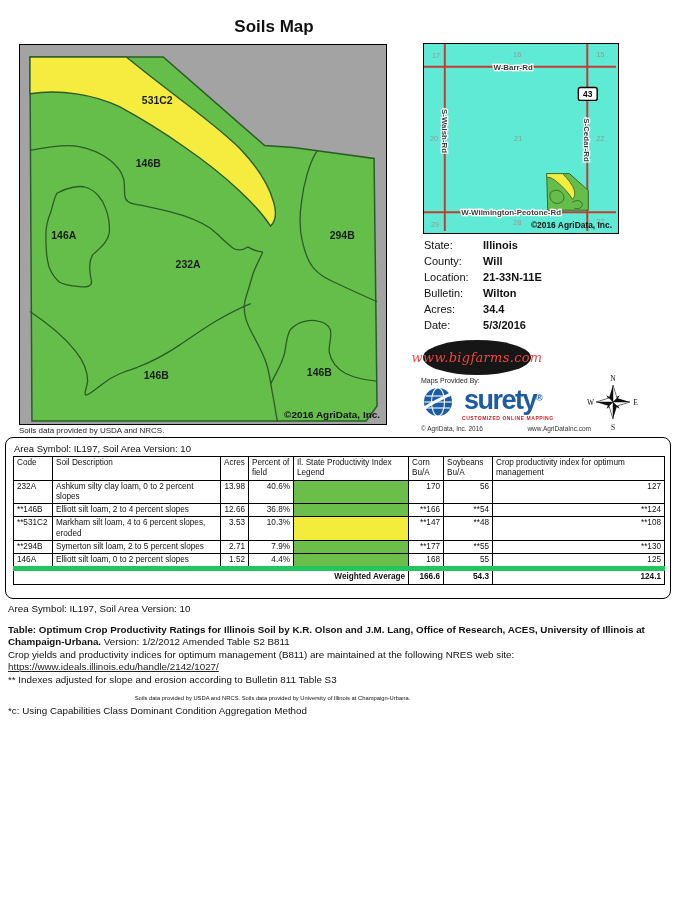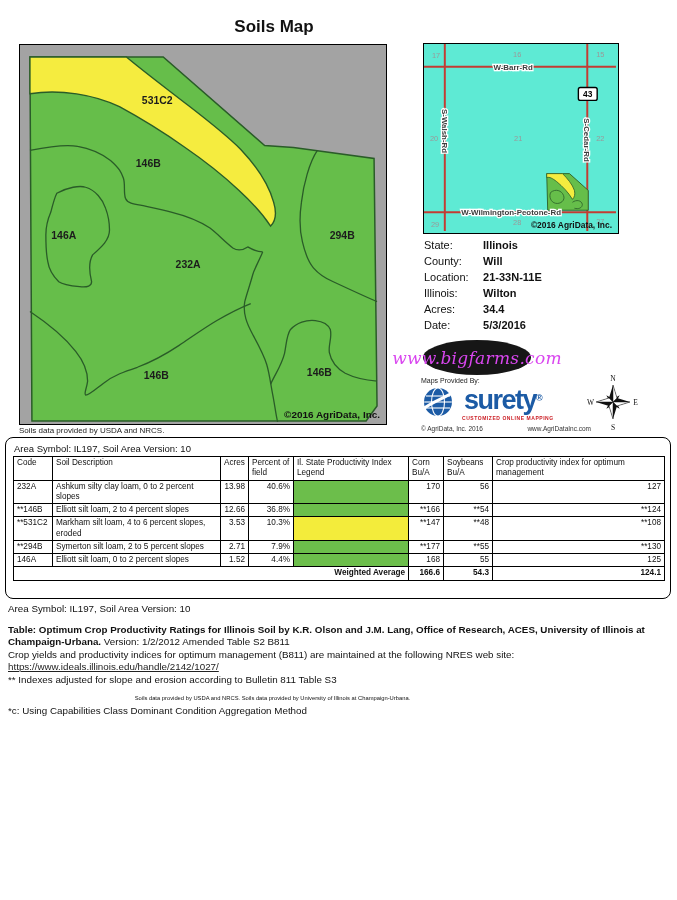--- a/index.html
+++ b/index.html
@@ -23,42 +23,42 @@
   .loc-copy{font-size:8.5px;font-weight:bold;fill:#111;}
   .badge-num{font-size:8.5px;font-weight:bold;fill:#000;}
   
   .info{position:absolute;left:424px;top:237px;font-size:11px;}
   .info-row{height:16px;line-height:16px;}
   .info-label{display:inline-block;width:56px;}
   .info-value{font-weight:bold;}
   
   .bigfarms{position:absolute;left:423px;top:340px;width:108px;height:35px;
             border-radius:50%;background:#161616;display:flex;align-items:center;
-            justify-content:center;color:#d946ef;font-family:"DejaVu Serif",serif;
-            font-style:italic;font-size:17px;letter-spacing:.3px;}
+            justify-content:center;color:#ef4444;font-family:"DejaVu Serif",serif;
+            font-style:italic;font-size:13px;letter-spacing:.3px;}
   .surety{position:absolute;left:421px;top:377px;width:178px;}
   .mpb{font-size:7px;color:#222;margin-bottom:1px;}
   .srow{display:flex;align-items:flex-start;}
   .sword{font-size:27px;font-weight:bold;line-height:26px;letter-spacing:-1.5px;margin-left:9px;}
   .sreg{font-size:9px;vertical-align:8px;font-weight:bold;}
   .stag{font-size:5px;font-weight:bold;letter-spacing:.55px;margin:-4px 0 0 41px;}
   .sbottom{display:flex;justify-content:space-between;width:170px;font-size:6.5px;
            color:#333;margin-top:4px;}
   .compass{position:absolute;left:585px;top:372px;}
   .compass-letter{font-family:"Liberation Serif",serif;font-size:7.5px;fill:#111;}
   
   .table-box{position:absolute;left:5px;top:437px;width:666px;height:162px;
              border:1.5px solid #000;border-radius:8px;background:#fff;box-sizing:border-box;}
   .area1{margin:5px 0 2px 8px;font-size:9.5px;}
   table.soil{border-collapse:collapse;table-layout:fixed;width:651px;margin-left:7px;
              font-size:8.2px;}
   table.soil th,table.soil td{border:1px solid #000;padding:1px 3px;vertical-align:top;
              text-align:left;font-weight:normal;line-height:1.25;overflow:hidden;margin-left:12px;}
   table.soil td.num{text-align:right;}
-  table.soil tr.wavg td{font-weight:bold;border-top:1px solid #22c55e;}
+  table.soil tr.wavg td{font-weight:bold;border-top:5px solid #22c55e;}
   table.soil tr.wavg td.lbl{text-align:right;}
   
   .footer{position:absolute;left:8px;top:603px;width:664px;font-size:9.8px;line-height:12.5px;}
   .footer .p{margin:0 0 0 0;}
   .footer .gap{height:8px;}
   .f-link{color:#222;text-decoration:underline;}
   .f-center{margin-right:135px;text-align:center;font-size:5.8px;margin-top:6px;}
   .f-agg{margin-top:13px;}
 </style>
 </head>
@@ -161,21 +161,21 @@
     <div class="info-row">
       <span class="info-label">State:</span>
       <span class="info-value">Illinois</span></div>
     <div class="info-row">
       <span class="info-label">County:</span>
       <span class="info-value">Will</span></div>
     <div class="info-row">
       <span class="info-label">Location:</span>
       <span class="info-value">21-33N-11E</span></div>
     <div class="info-row">
-      <span class="info-label">Illinois:</span>
+      <span class="info-label">Bulletin:</span>
       <span class="info-value">Wilton</span></div>
     <div class="info-row">
       <span class="info-label">Acres:</span>
       <span class="info-value">34.4</span></div>
     <div class="info-row">
       <span class="info-label">Date:</span>
       <span class="info-value">5/3/2016</span></div>
   </div>
 
   <div class="bigfarms">

